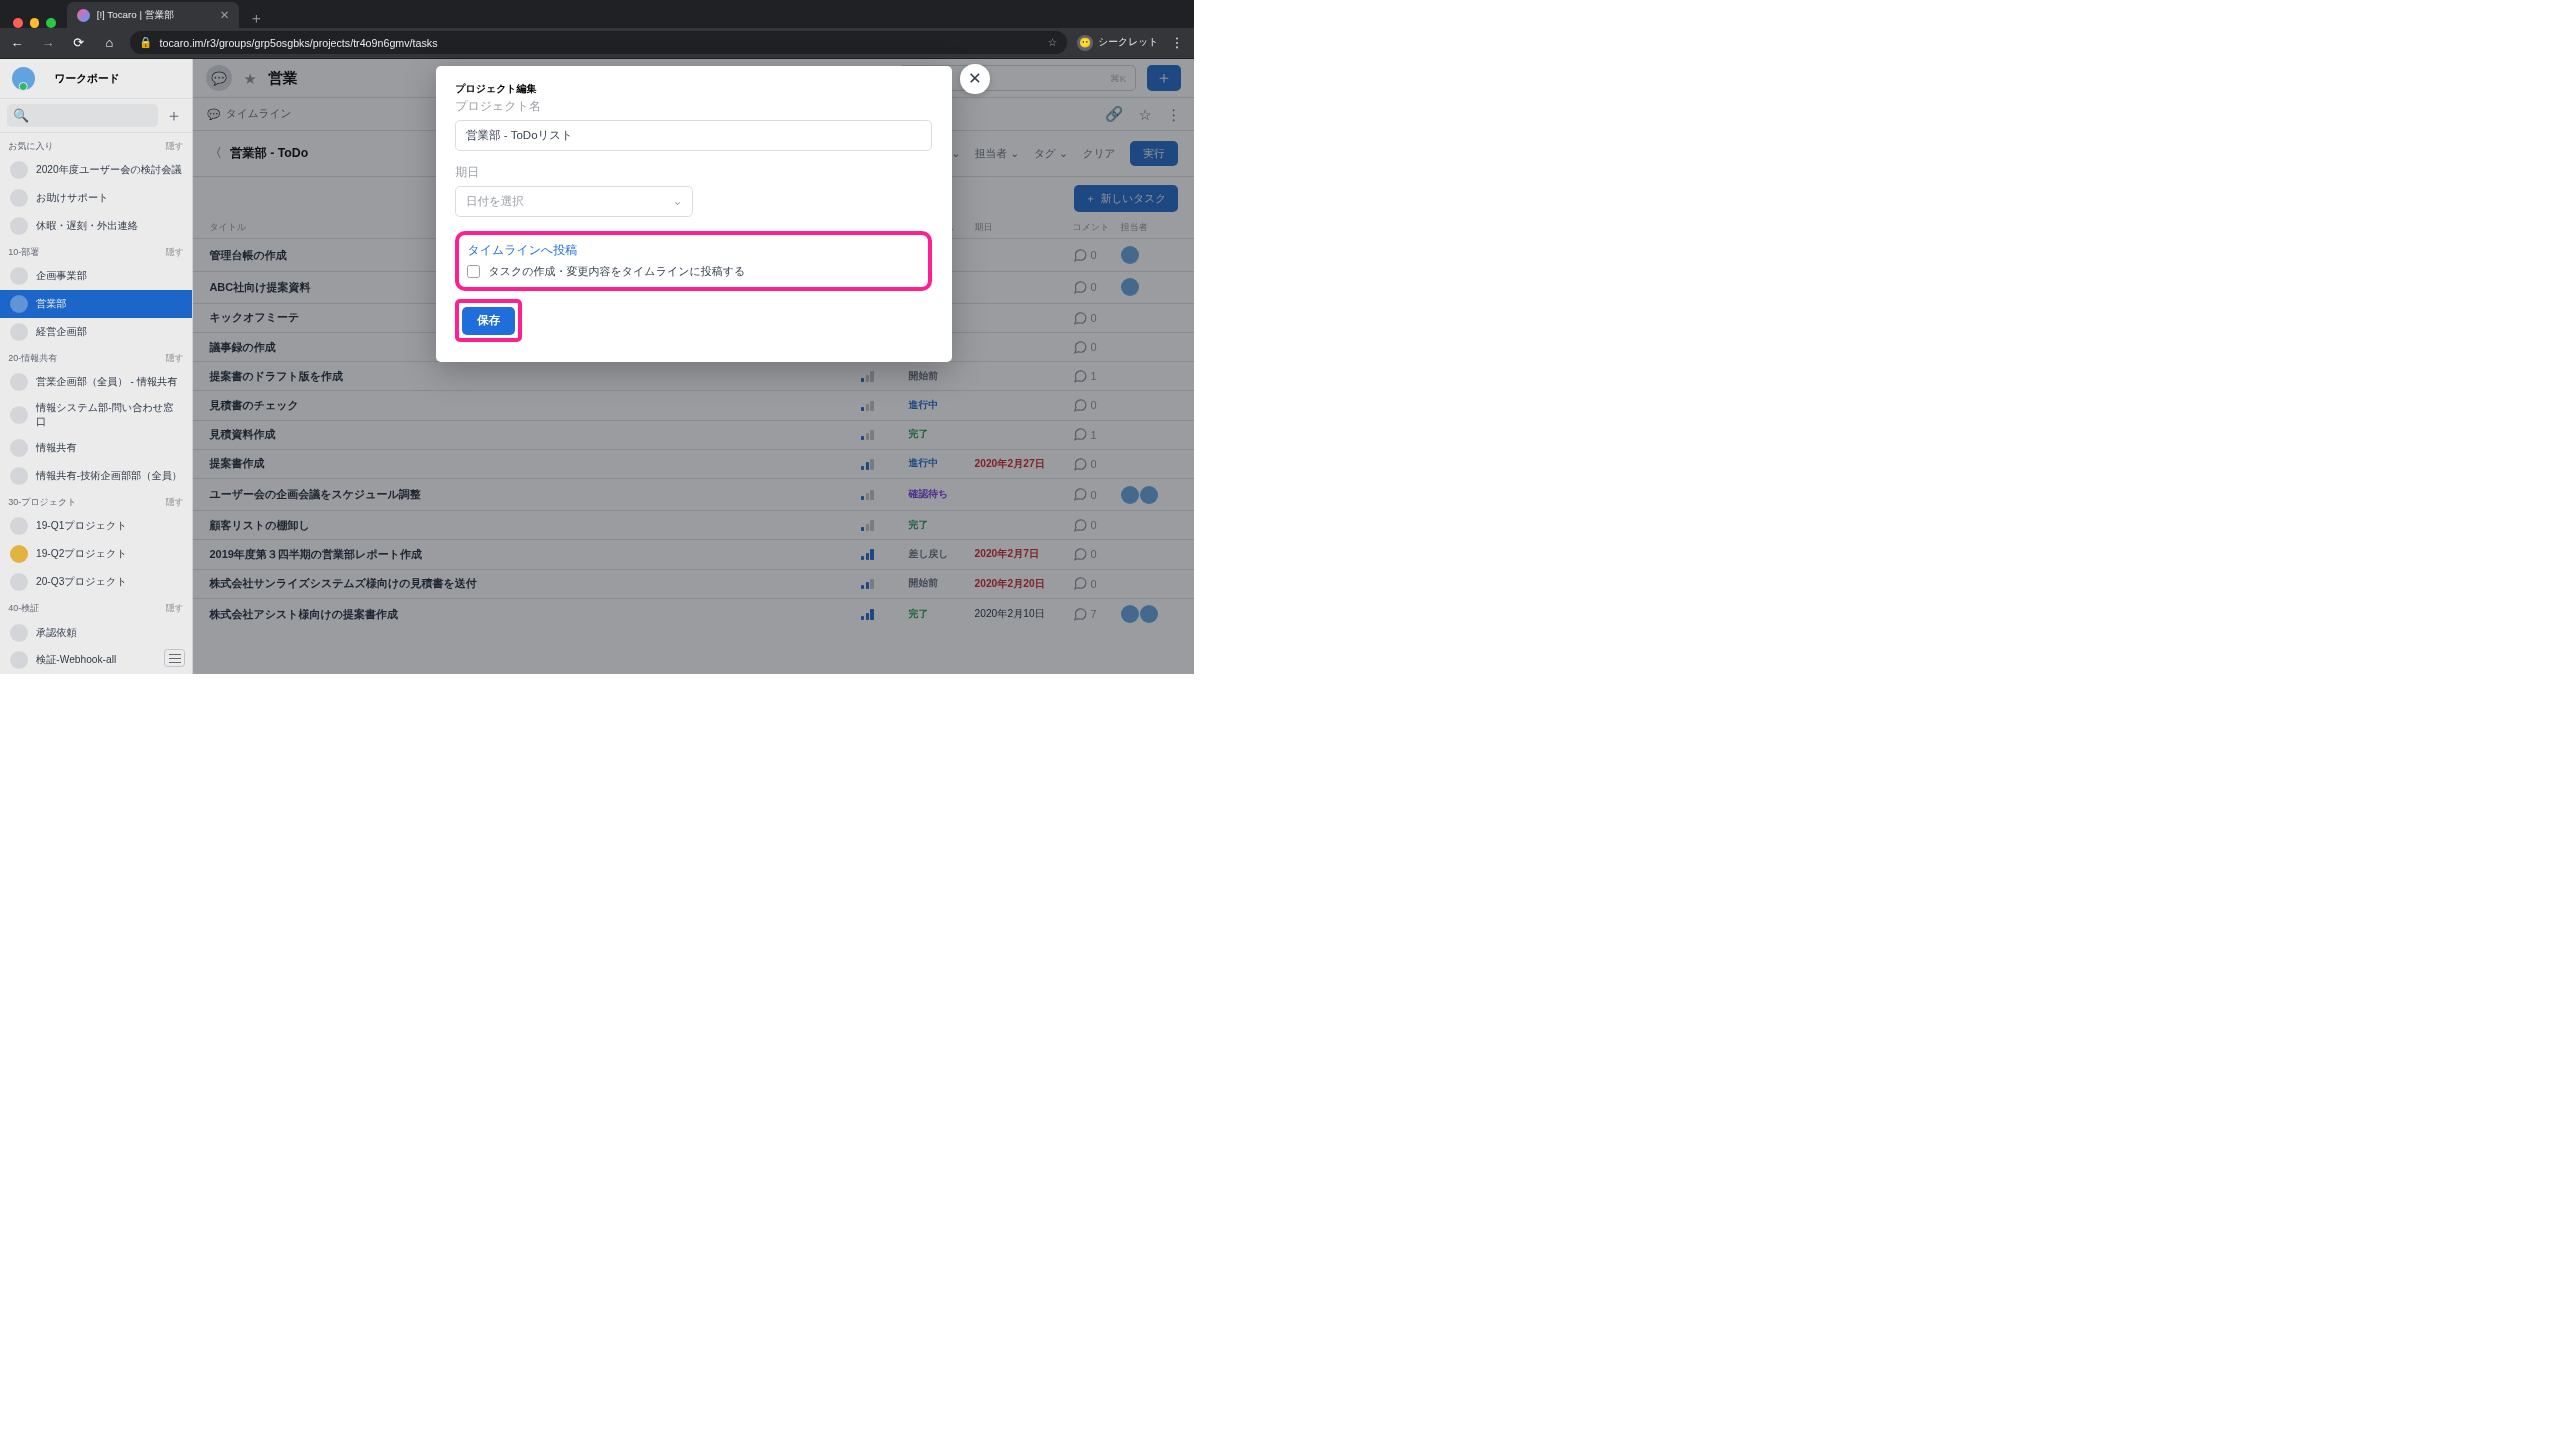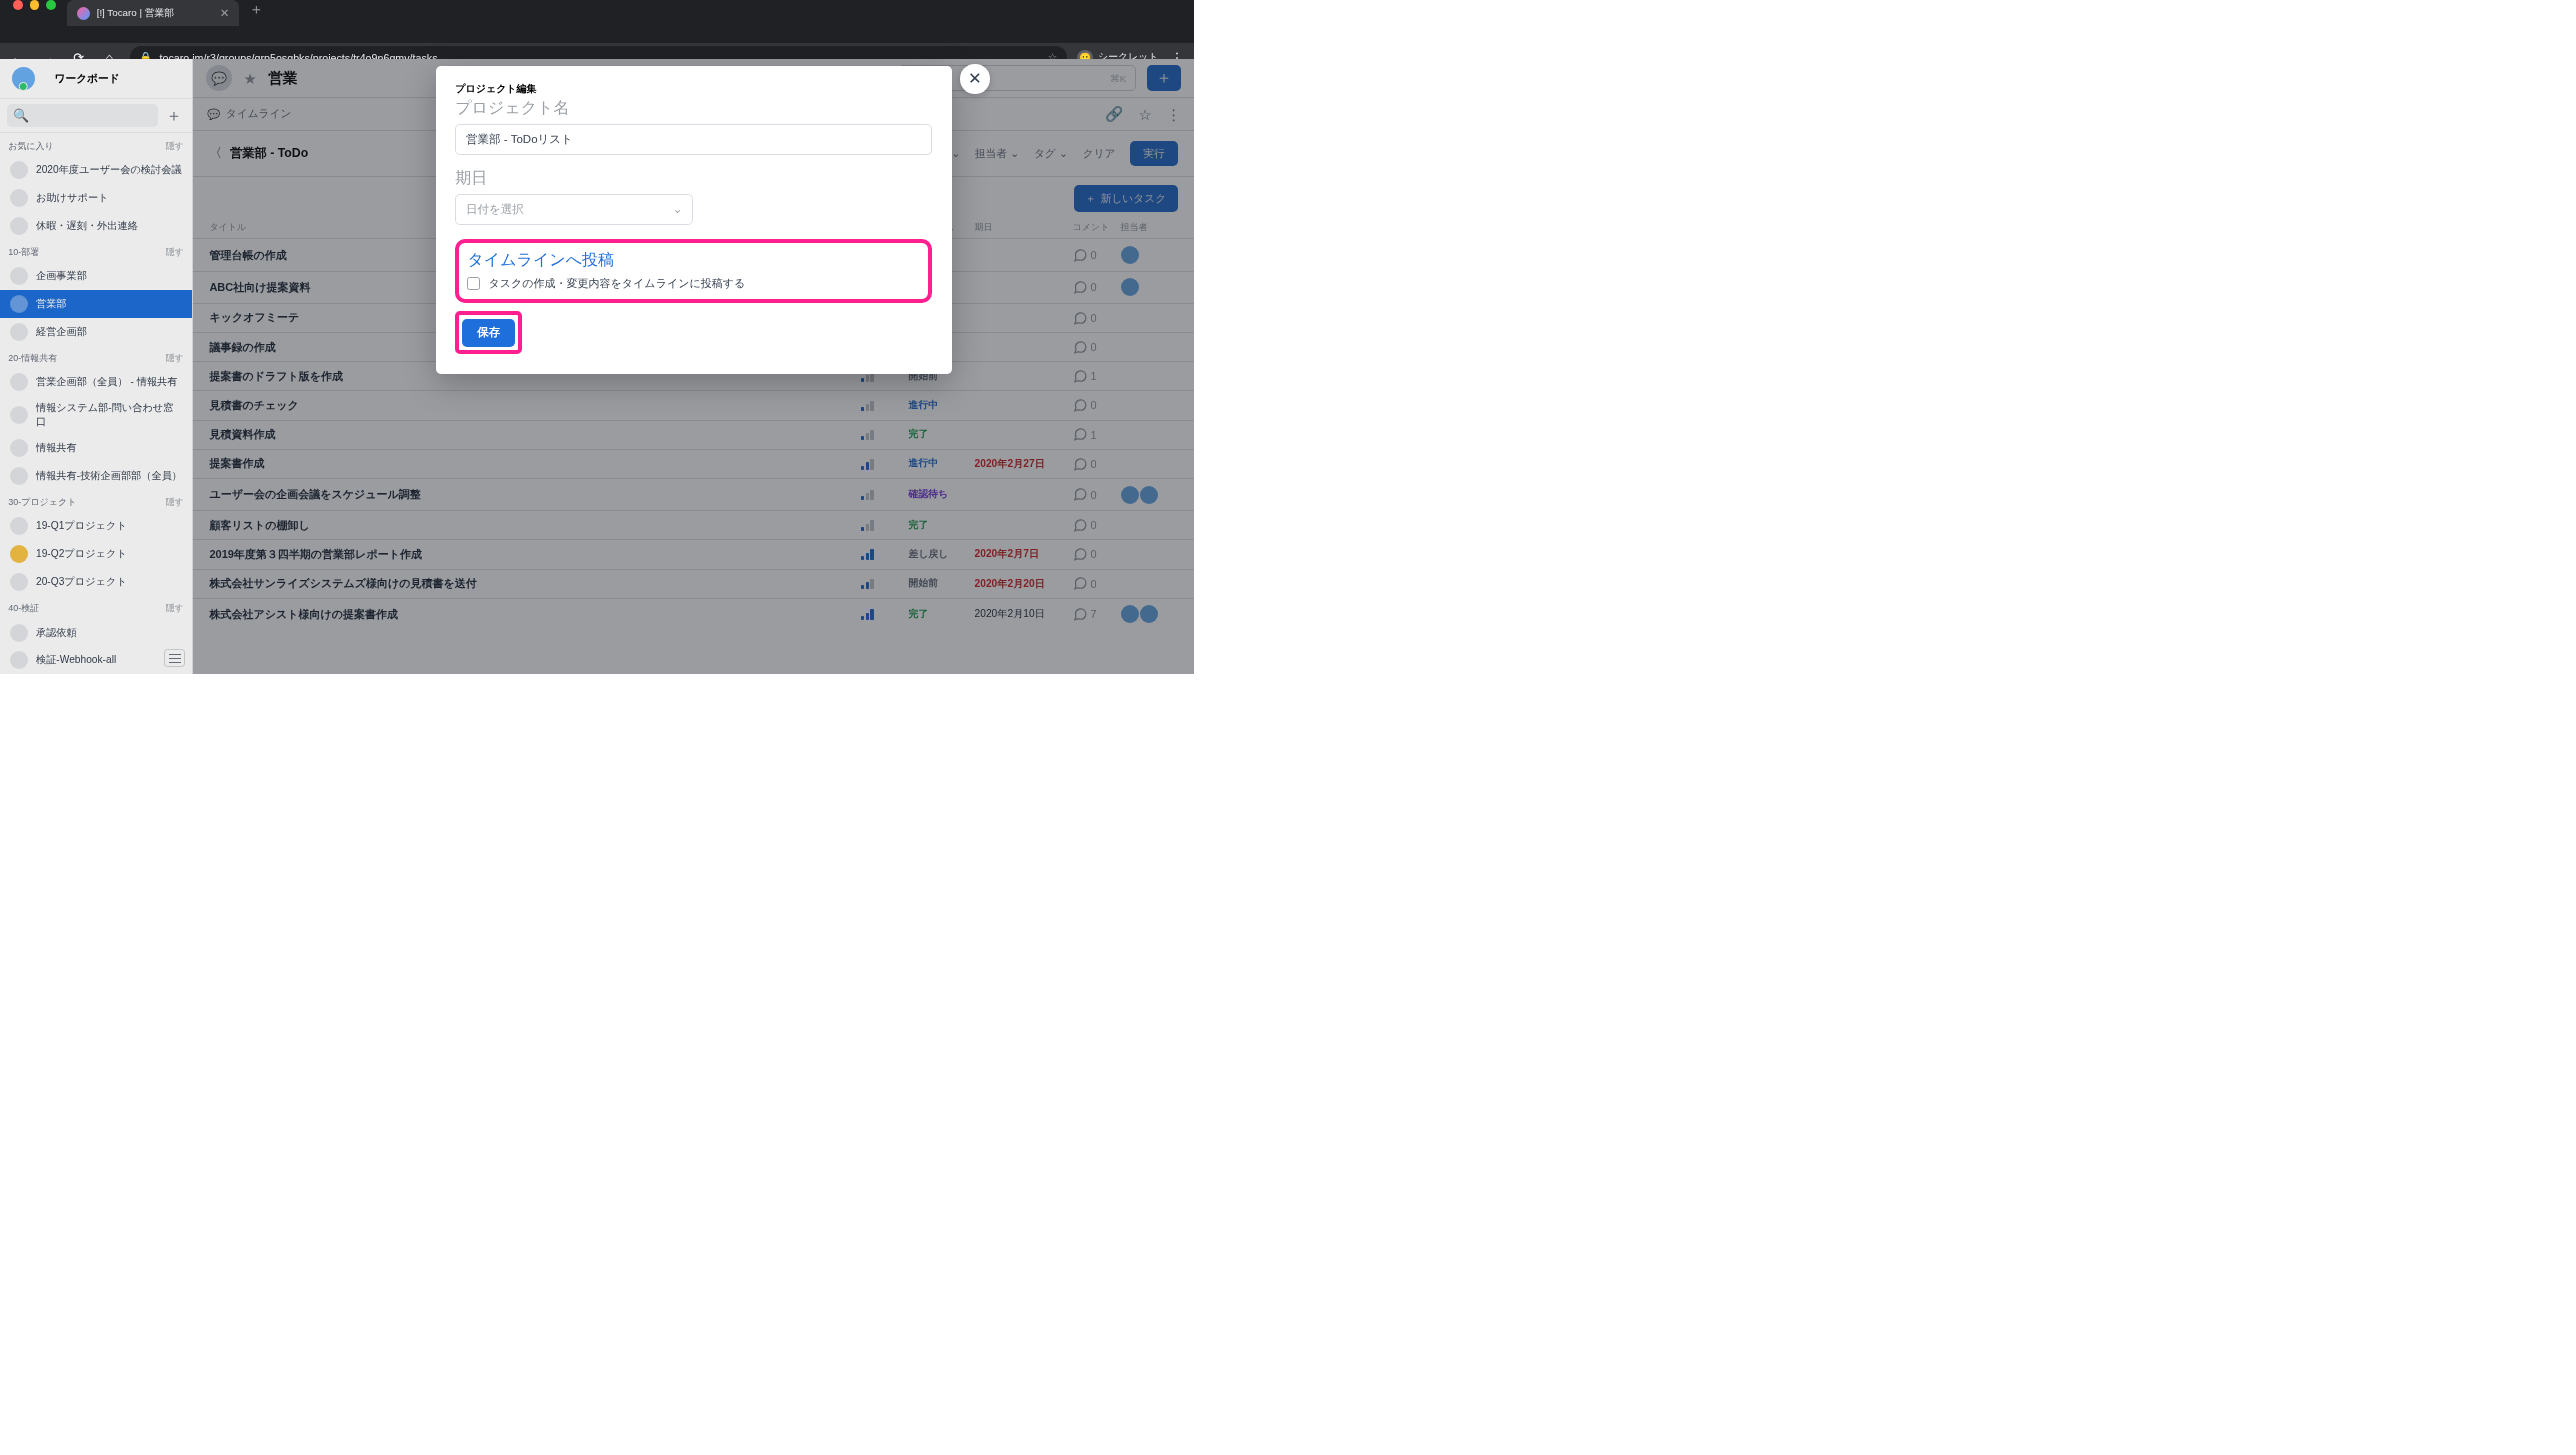--- a/index.html
+++ b/index.html
@@ -1,18 +1,18 @@
 <!DOCTYPE html>
 <html style="font-size:13px"><head>
 <meta charset="utf-8">
 <style>
 * { margin: 0; padding: 0; box-sizing: border-box; font-family: -apple-system, BlinkMacSystemFont, "Segoe UI", "Hiragino Sans", Meiryo, sans-serif; }
 body { background: #fff; width: 1194px; height: 674px; overflow: hidden; position: relative; }
 .browser-chrome { background: #202124; height: 59px; }
-.tab-strip { height: 43px; display: flex; align-items: flex-start; padding: 0 6.6px; }
+.tab-strip { height: 28px; display: flex; align-items: flex-end; padding: 0 6.6px; }
 .mac-btns { display: flex; gap: 6.6px; margin-right: 11.5px; margin-left: 6.6px; }
 .mac-btn { width: 9.8px; height: 9.8px; border-radius: 50%; }
 .mac-close{background:#ff5f57}.mac-min{background:#ffbd2e}.mac-max{background:#28c840}
 .tab { background:#35363a; height:26px; border-radius:6.6px 6.6px 0 0; display:flex; align-items:center; padding:0 9.8px; gap:6.6px; color:#e8eaed; font-size:9.8px; min-width:172px;}
 .tab .favicon{width:13px;height:13px;border-radius:50%;}
 .tab .tclose{color:#9aa0a6;font-size:11.5px;margin-left:auto}
 .newtab{color:#9aa0a6;font-size:14.7px;margin-left:9.8px}
 .urlbar { height:29.5px; display:flex; align-items:center; padding:0 6.6px; gap:9.8px; background:#35363a;}
 .ubtn{width:21px;height:21px;display:flex;align-items:center;justify-content:center;color:#9aa0a6;border-radius:50%}
 .ubtn-active{color:#fff}
@@ -77,21 +77,21 @@
 .s-done{color:#16a34a}.s-back{color:#6b7280}.s-pre{color:#6b7280}.s-conf{color:#7c3aed}.s-prog{color:#1e6fdb}
 .due{width:98px;font-size:10.2px}
 .due.red{color:#dc2626;font-weight:600}
 .cmt{width:48px;display:flex;align-items:center;gap:3.3px;color:#9aa0a6}
 .cmt svg{width:14.7px;height:14.7px}
 .asg{width:57px;display:flex;gap:1.6px}
 .asg .av{width:18px;height:18px;border-radius:50%;background:#6ab0f3}
 .overlay{position:absolute;inset:0;background:rgba(30,35,45,.45);display:flex;align-items:flex-start;justify-content:center;padding-top:6.6px}
 .modal{background:#fff;width:516px;border-radius:4.9px;padding:16.4px 19.7px 19.7px;position:relative;box-shadow:0 8.2px 33px rgba(0,0,0,.25)}
 .m-title{font-weight:700;font-size:10px;margin-bottom:2px}
-.m-label{font-size:16px;color:#9aa0a6;margin-bottom:4.9px}
+.m-label{font-size:12px;color:#9aa0a6;margin-bottom:4.9px}
 .m-input{width:100%;height:31px;border:0.8px solid #d8dde3;border-radius:4.9px;padding:0 9.8px;font-size:11.5px;color:#374151;margin-bottom:13px}
 .m-select{width:238px;height:31px;border:0.8px solid #d8dde3;border-radius:4.9px;padding:0 9.8px;font-size:11.5px;color:#9aa0a6;display:flex;align-items:center;justify-content:space-between;margin-bottom:14.7px}
 .hl-box{border:4.1px solid #ff1f8f;border-radius:10px;padding:6.6px 8.2px 8.2px;margin-bottom:8.2px}
 .m-check-row{display:flex;align-items:center;gap:8.2px;font-size:11px;color:#374151}
 .m-check{width:13px;height:13px;border:1.2px solid #9aa0a6;border-radius:2.5px}
 .m-foot{display:flex;justify-content:flex-start}
 .save-wrap{border:4.1px solid #ff1f8f;border-radius:4.9px;padding:3.3px}
 .m-save{background:#1e6fdb;color:#fff;padding:6.6px 14.7px;border-radius:4.9px;font-size:11.5px;font-weight:600}
 .m-close{position:absolute;top:-1.6px;right:-38px;width:29.5px;height:29.5px;border-radius:50%;background:#fff;display:flex;align-items:center;justify-content:center;font-size:16.4px;color:#374151;box-shadow:0 1.6px 6.6px rgba(0,0,0,.2)}
 .dim{filter:brightness(.92)}

